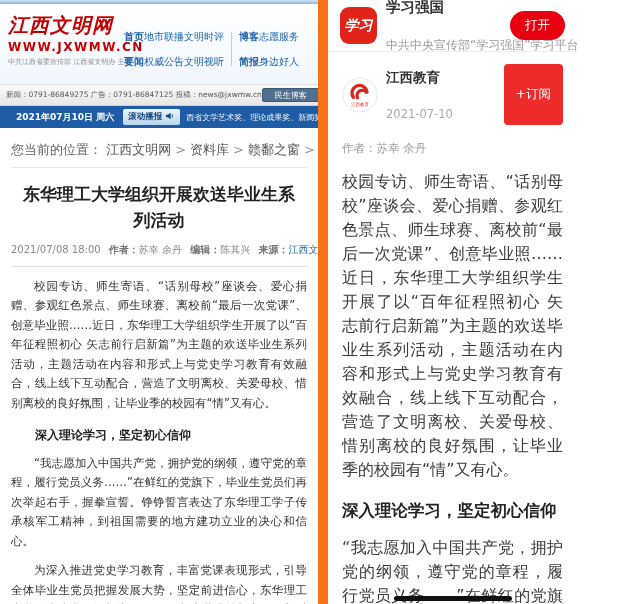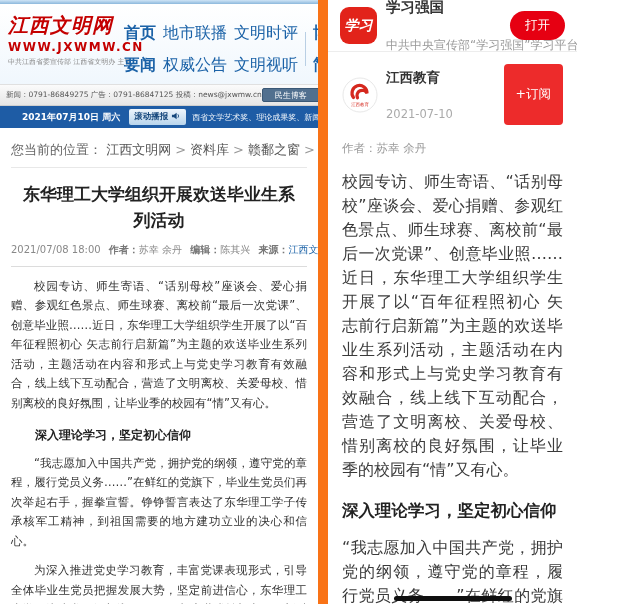--- a/index.html
+++ b/index.html
@@ -9,32 +9,32 @@
   
   .pane-left { width:318px; height:604px; overflow:hidden; background:#fff; flex:none; }
   .topstrip { height:4px; background:linear-gradient(#cfe4f6,#8cb8dc); }
   .l-header { height:80px; display:flex; padding:8px 6px 2px 8px; background:linear-gradient(#ffffff,#f0f7fd); }
   .logo-block { width:116px; flex:none; }
   .logo-title { color:#c40000; font:bold italic 20px "DejaVu Serif", serif; letter-spacing:1px; }
   .logo-url { color:#c40000; font-weight:bold; font-size:12px; letter-spacing:1.5px; margin-top:1px; }
   .logo-sub { color:#8a8a8a; font-size:7px; margin-top:3px; white-space:nowrap; }
   .l-nav { flex:1; display:flex; align-items:center; justify-content:flex-start; color:#1b62a7; padding-top:4px; }
   .nav-col { display:flex; flex-direction:column; gap:11px; }
-  .nav-row { display:flex; gap:7px; font-size:16px; white-space:nowrap; }
+  .nav-row { display:flex; font-size:10px; white-space:nowrap; }
   .nav-row .nav-item { cursor:pointer; }
   .nav-row .nav-item.lead { font-weight:bold; }
   .nav-divider { width:1px; height:34px; background:#b9cfe4; margin:0 7px; flex:none; }
 
   .infobar { height:22px; background:linear-gradient(#fbfbfb,#e6e6e6); border-top:1px solid #e0e0e0; border-bottom:1px solid #cfcfcf; display:flex; align-items:center; padding:0 6px; white-space:nowrap; overflow:hidden; }
   .contacts { font-size:7.5px; color:#555; flex:1; }
   .dropdown { display:flex; align-items:center; background:#51708f; border:1px solid #3a5876; border-radius:2px; color:#fff; font-size:8px; height:14px; cursor:pointer; }
   .dropdown .dd-label { padding:0 12px; }
   .dropdown .dd-arrow { background:#2f4d6e; height:100%; display:flex; align-items:center; padding:0 2px; font-size:6px; }
 
-  .newsbar { height:22px; background:#1e5ca5; display:flex; align-items:center; padding-left:22px; overflow:hidden; white-space:nowrap; }
+  .newsbar { height:22px; background:#1e5ca5; display:flex; align-items:center; padding-left:16px; overflow:hidden; white-space:nowrap; }
   .news-date { color:#fff; font-size:9px; margin-right:9px; font-weight:bold; }
   .ticker-tab { display:flex; align-items:center; gap:3px; background:linear-gradient(#eef5fc,#b9d5ec); color:#16477c; font-weight:bold; font-size:8.5px; padding:2px 5px; border-radius:2px; flex:none; }
   .ticker-text { color:#f2f7fc; font-size:8px; margin-left:6px; }
 
   .l-content { padding:8px 11px 0; background:#fff; }
   .breadcrumb { font-size:13px; color:#666; padding:5px 0 8px; border-bottom:1px solid #e8e8e8; white-space:nowrap; }
   .breadcrumb .crumb { color:#555; cursor:pointer; }
   .breadcrumb .sep { margin:0 4px; color:#999; }
   .l-title { text-align:center; font-size:17px; font-weight:bold; color:#222; line-height:1.55; margin:13px 4px 9px; }
   .l-meta { text-align:center; font-size:10px; color:#888; padding-bottom:9px; border-bottom:1px solid #dcdcdc; white-space:nowrap; }

